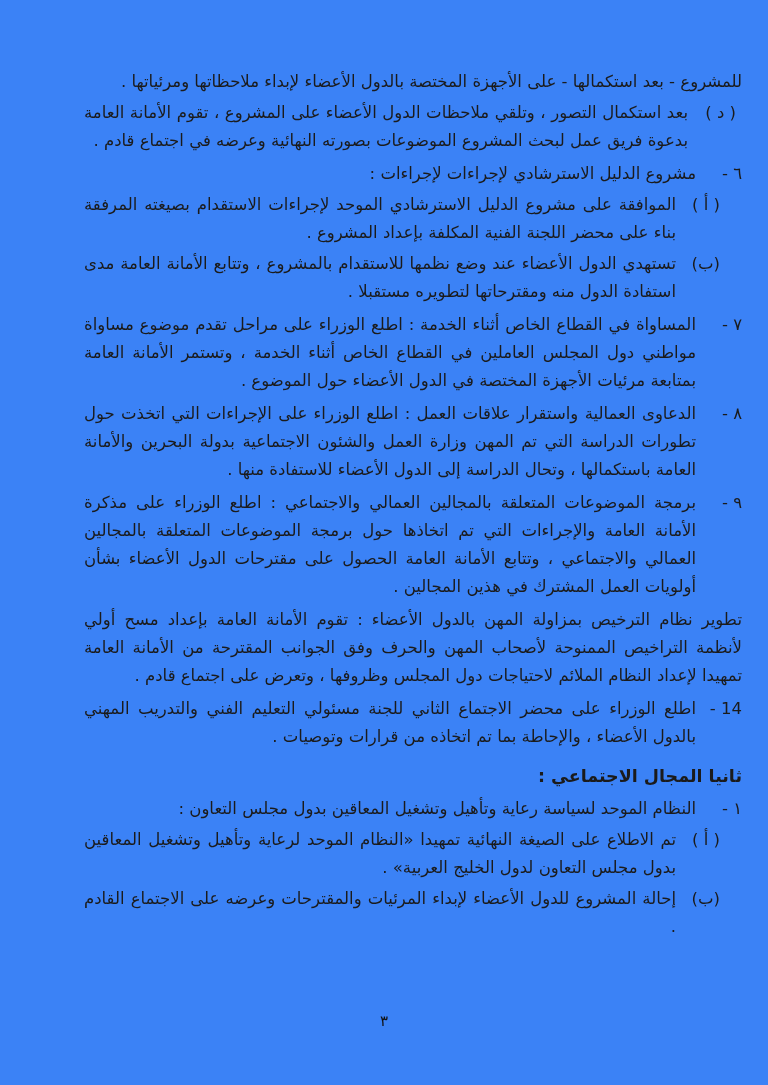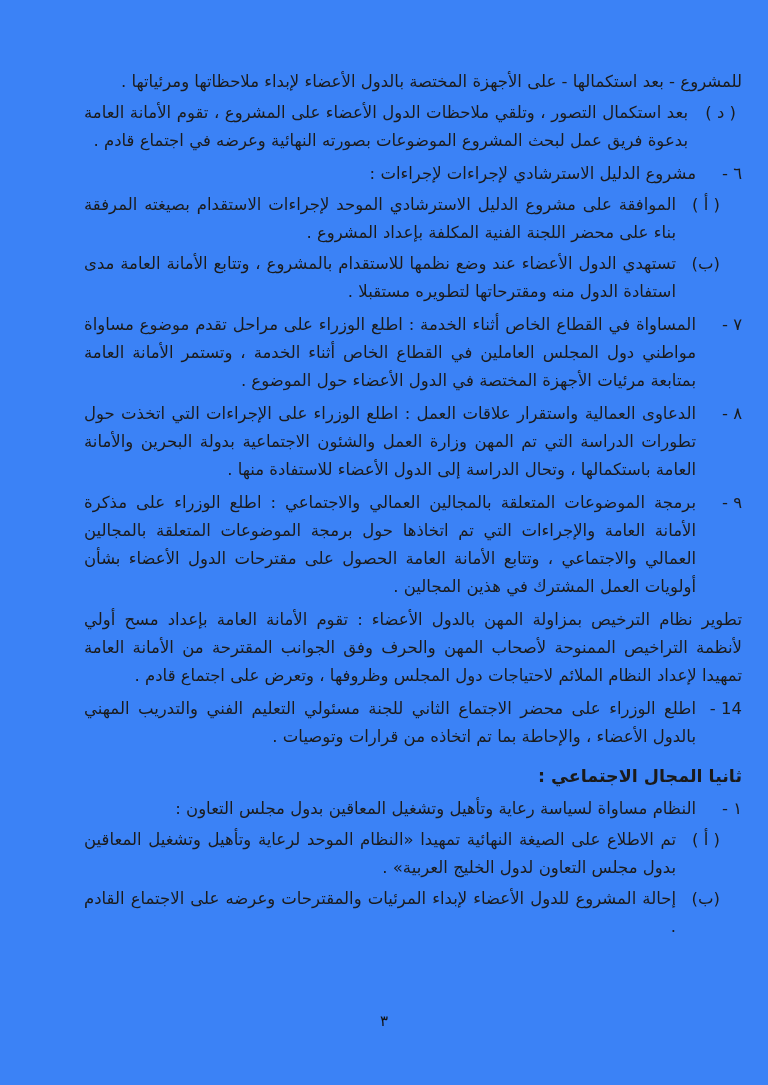--- a/index.html
+++ b/index.html
@@ -116,21 +116,21 @@
 
     <div class="block row num">
       <span class="marker">14 -</span>
       <span class="text">اطلع الوزراء على محضر الاجتماع الثاني للجنة مسئولي التعليم الفني والتدريب المهني بالدول الأعضاء ، والإحاطة بما تم اتخاذه من قرارات وتوصيات .</span>
     </div>
 
     <div class="heading">ثانيا المجال الاجتماعي :</div>
 
     <div class="block row num">
       <span class="marker">١ -</span>
-      <span class="text">النظام مساواة لسياسة رعاية وتأهيل وتشغيل المعاقين بدول مجلس التعاون :</span>
+      <span class="text">النظام الموحد لسياسة رعاية وتأهيل وتشغيل المعاقين بدول مجلس التعاون :</span>
     </div>
 
     <div class="block row sub">
       <span class="marker">( أ )</span>
       <span class="text">تم الاطلاع على الصيغة النهائية تمهيدا «النظام الموحد لرعاية وتأهيل وتشغيل المعاقين بدول مجلس التعاون لدول الخليج العربية» .</span>
     </div>
 
     <div class="block row sub">
       <span class="marker">(ب)</span>
       <span class="text">إحالة المشروع للدول الأعضاء لإبداء المرئيات والمقترحات وعرضه على الاجتماع القادم .</span>

